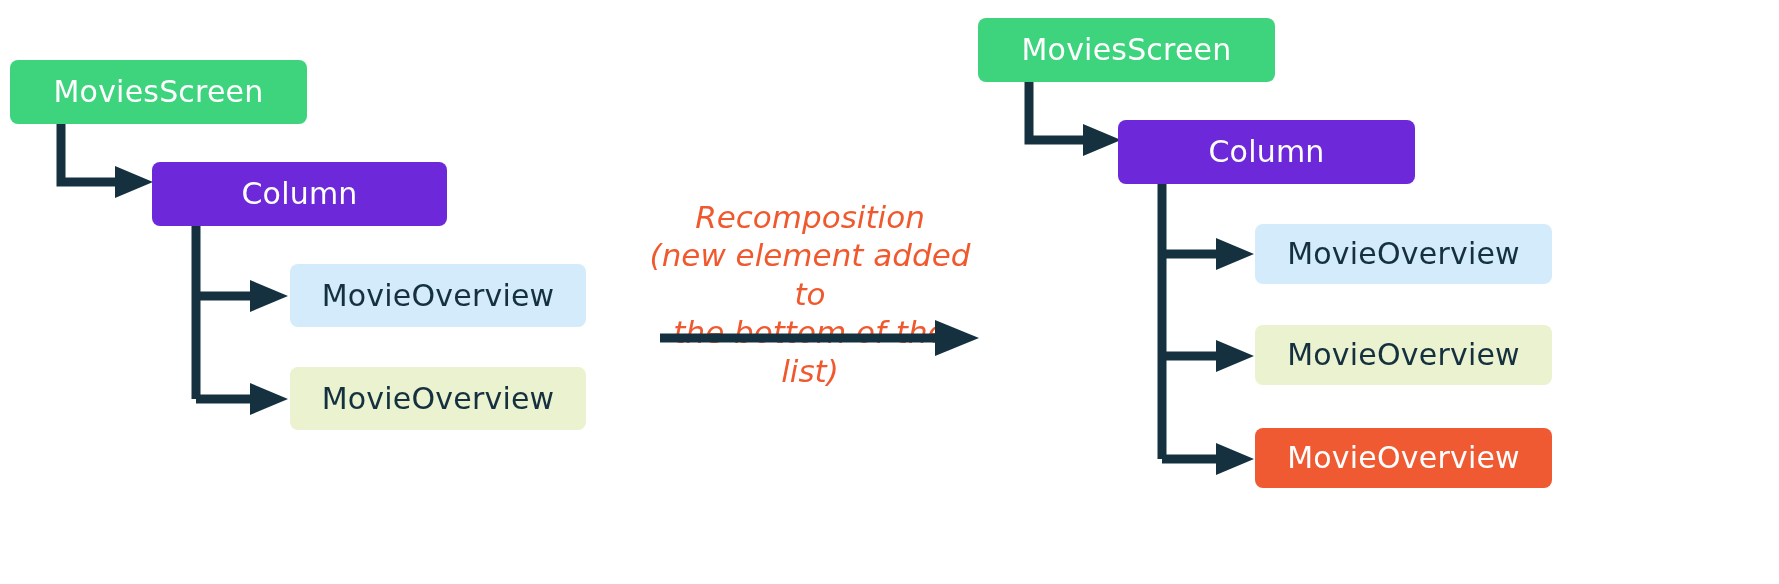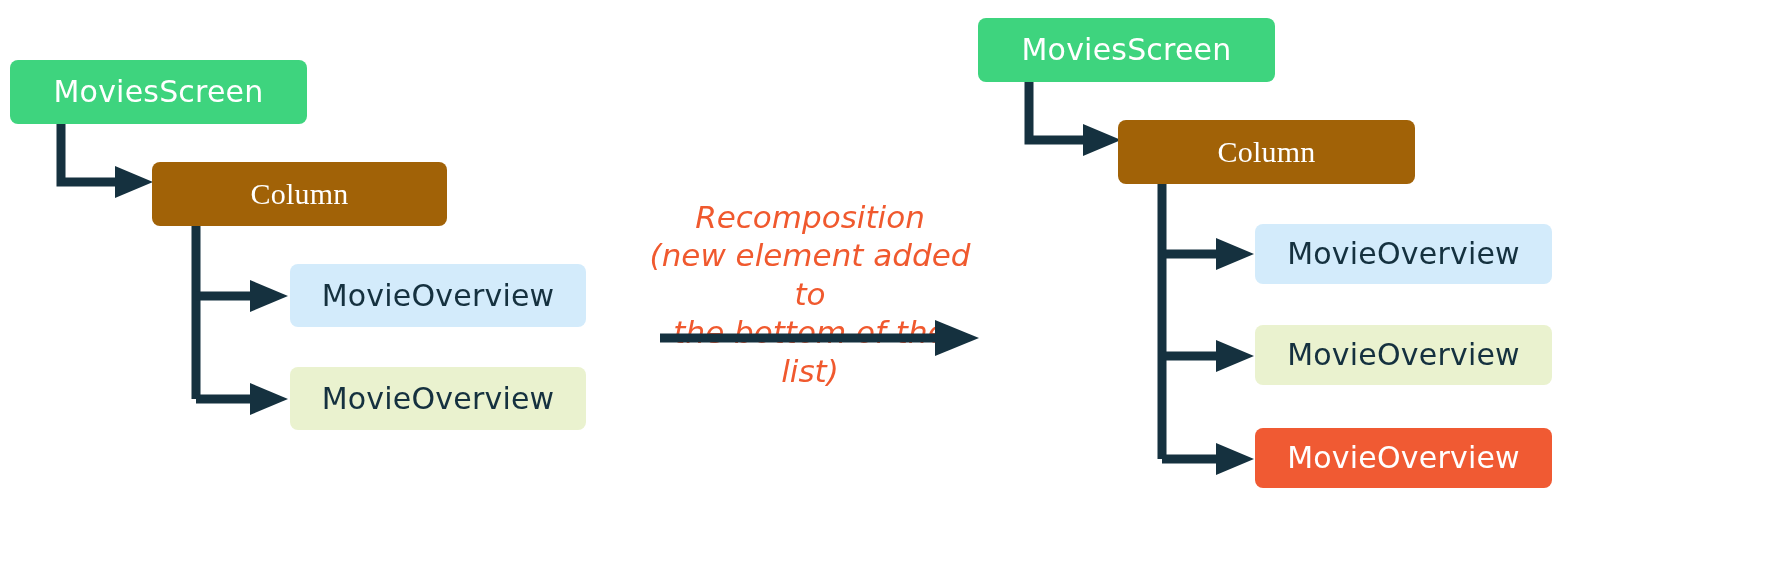--- a/index.html
+++ b/index.html
@@ -23,21 +23,21 @@
     align-items: center;
     justify-content: center;
     border-radius: 8px;
     box-sizing: border-box;
     font-size: 30px;
     line-height: 1;
     white-space: nowrap;
     letter-spacing: 0.2px;
   }
   .node.screen  { background: #3ed47e; color: #ffffff; }
-  .node.column  { background: #a16207; color: #ffffff; font-family: Liberation Serif, serif; }
+  .node.column  { background: #6d28d9; color: #ffffff; }
   .node.blue    { background: #d3ebfb; color: #15313f; }
   .node.olive   { background: #eaf2cf; color: #15313f; }
   .node.orange  { background: #f05a33; color: #ffffff; }
 
   .connector {
     position: absolute;
     overflow: visible;
   }
   .center-label {
     position: absolute;

